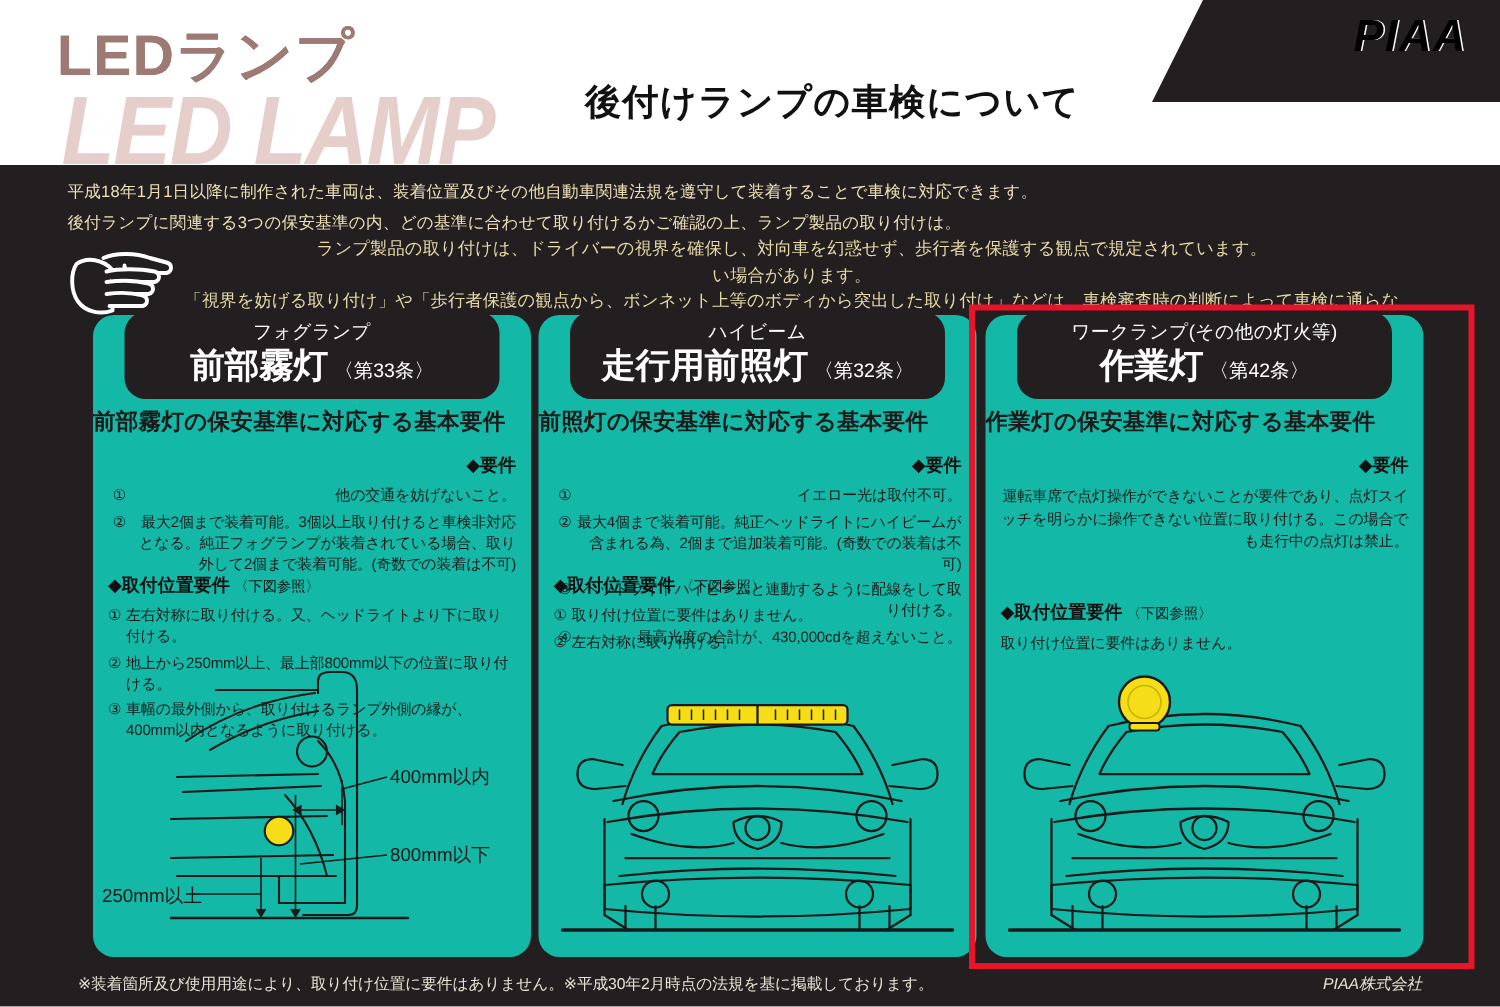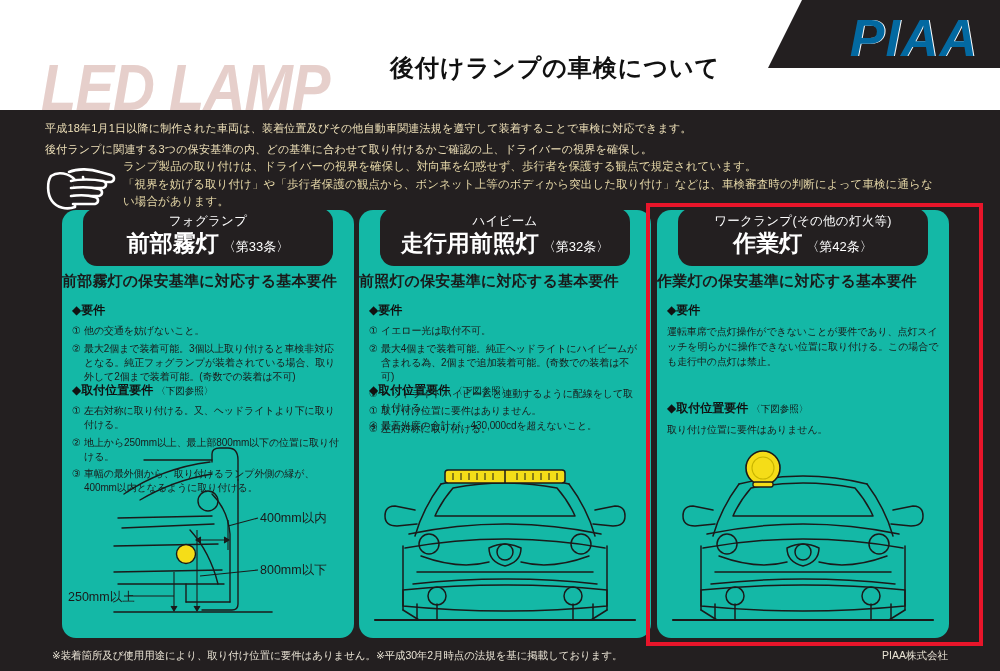--- a/index.html
+++ b/index.html
@@ -42,22 +42,22 @@
     letter-spacing: 1px; white-space: nowrap;
   }
   .piaa-badge {
     position: absolute; right: 0; top: 0; width: 250px; height: 68px;
     background: #231f20;
     clip-path: polygon(52px 0, 250px 0, 250px 68px, 18px 68px);
     z-index: 3;
   }
   .piaa-text {
     position: absolute; right: 22px; top: 8px;
-    font-size: 52px; font-weight: bold; font-style: italic;
-    color: #0369a1; letter-spacing: 1px; z-index: 4;
+    font-size: 30px; font-weight: bold; font-style: italic;
+    color: #000000; letter-spacing: 1px; z-index: 4;
     text-shadow: 1px 0 0 #fff;
   }
 
   
   .board {
     position: absolute; left: 0; top: 110px; width: 1000px; height: 561px;
     background: #231f20;
   }
 
   
@@ -68,21 +68,21 @@
     font-size: 11px; color: #eee0b8; line-height: 21px;
     letter-spacing: 0.2px; white-space: nowrap;
   }
   .hand-note {
     position: absolute; left: 45px; top: 48px; width: 920px;
     display: flex; align-items: flex-start;
   }
   .hand-icon {
     width: 72px; height: 52px; flex: 0 0 72px; margin-top: 2px;
   }
-  .note-lines { margin-left: 6px; }
+  .note-lines { margin-left: 6px; text-align: center; }
   .note-line {
     font-size: 11.5px; color: #e7d9a8; line-height: 17.5px;
     letter-spacing: 0.1px; white-space: nowrap;
   }
 
   
   .highlight-frame {
     position: absolute; left: 646px; top: 93px; width: 337px; height: 443px;
     border: 4px solid #e8152a; background: transparent; z-index: 6;
     pointer-events: none;
@@ -140,21 +140,21 @@
     position: relative; letter-spacing: -0.1px;
   }
   .item .num {
     position: absolute; left: 0; top: 0; width: 12px;
   }
   .plain {
     font-size: 10px; color: #1a1a1a; line-height: 15px;
     letter-spacing: -0.1px;
   }
 
-  .sec-req  { top: 92px; }
+  .sec-req  { top: 92px; text-align: right; }
   .sec-pos1 { top: 172px; }
   .sec-pos2 { top: 172px; }
   .sec-pos3 { top: 190px; }
 
   
   .art {
     position: absolute; left: 0; bottom: 4px; width: 100%; height: 190px;
   }
   .art.art1 { height: 200px; }
 
@@ -162,60 +162,61 @@
   .footer {
     position: absolute; left: 0; bottom: 0; width: 1000px; height: 26px;
   }
   .footer-note {
     position: absolute; left: 52px; top: 4px;
     font-size: 10.5px; color: #e9e3d4; white-space: nowrap;
     letter-spacing: -0.1px;
   }
   .footer-corp {
     position: absolute; right: 52px; top: 4px;
-    font-size: 10.5px; color: #e9e3d4; white-space: nowrap;
+    font-size: 10.5px; color: #e9e3d4; white-space: nowrap; font-style: italic;
   }
 </style>
 </head>
 <body>
 
 <div id="page">
 
   <div class="header">
     <div class="logo-block">
+      <div class="logo-jp">LEDランプ</div>
       <div class="logo-en">LED LAMP</div>
     </div>
     <div class="main-title">後付けランプの車検について</div>
     <div class="piaa-badge"></div>
     <div class="piaa-text">PIAA</div>
   </div>
 
   <div class="board">
 
     <div class="intro">
       <div class="intro-line">平成18年1月1日以降に制作された車両は、装着位置及びその他自動車関連法規を遵守して装着することで車検に対応できます。</div>
-      <div class="intro-line">後付ランプに関連する3つの保安基準の内、どの基準に合わせて取り付けるかご確認の上、ドライバーの視界を確保し。</div>
+      <div class="intro-line">後付ランプに関連する3つの保安基準の内、どの基準に合わせて取り付けるかご確認の上、ランプ製品の取り付けは。</div>
     </div>
 
     <div class="hand-note">
       <div class="hand-icon">
         <svg viewBox="0 0 72 52" width="72" height="52" aria-hidden="true">
           <g fill="#231f20" stroke="#ffffff" stroke-width="2.6" stroke-linejoin="round" stroke-linecap="round">
             <path d="M6 16 C2 22 2 34 7 41 C12 48 22 50 30 47 L30 20 C24 13 13 11 6 16 Z"></path>
             <path d="M24 12 C33 8 46 9 55 12 L66 15 C70 16 70 21 66 22 L44 22 C40 22 38 20 38 17"></path>
             <path d="M26 21 C34 19 48 19 58 21 C62 22 62 27 58 28 L30 28"></path>
             <path d="M26 28 C34 27 46 27 54 29 C58 30 58 35 54 36 L29 36"></path>
             <path d="M26 36 C33 35 43 35 50 37 C54 38 54 43 50 44 L28 44"></path>
           </g>
         </svg>
       </div>
       <div class="note-lines">
         <div class="note-line">ランプ製品の取り付けは、ドライバーの視界を確保し、対向車を幻惑せず、歩行者を保護する観点で規定されています。</div>
+        <div class="note-line">い場合があります。</div>
         <div class="note-line">「視界を妨げる取り付け」や「歩行者保護の観点から、ボンネット上等のボディから突出した取り付け」などは、車検審査時の判断によって車検に通らな</div>
-        <div class="note-line">い場合があります。</div>
       </div>
     </div>
 
     <div class="highlight-frame"></div>
 
     <div class="cols">
 
       <div class="col c1">
         <div class="pill">
           <div class="pill-sub">フォグランプ</div>

